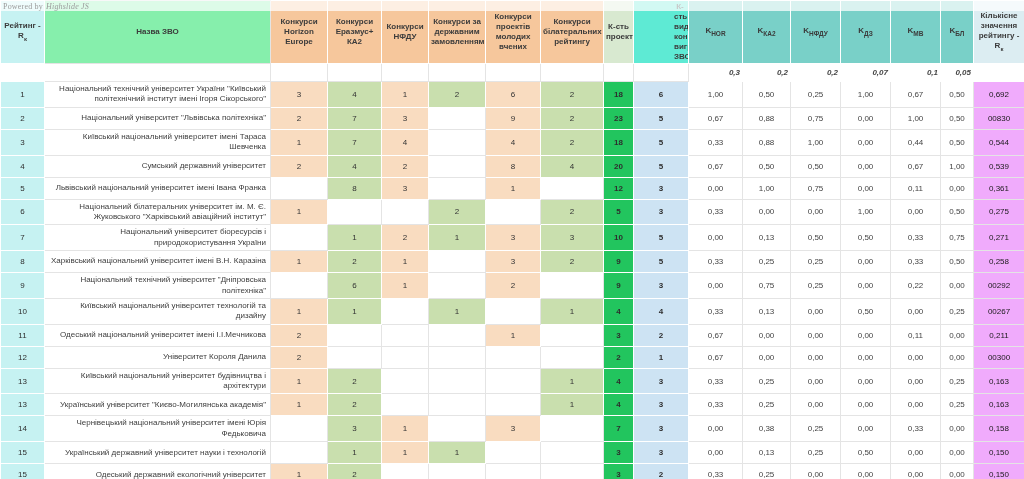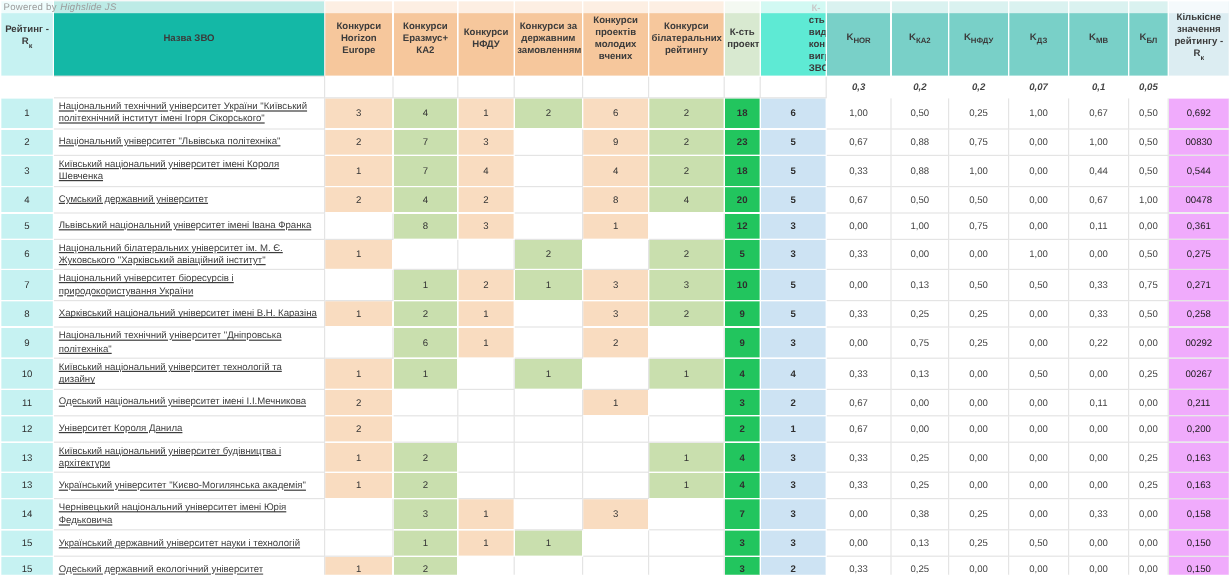--- a/index.html
+++ b/index.html
@@ -9,53 +9,53 @@
   }
   *{box-sizing:border-box;}
   table{border-collapse:collapse;table-layout:fixed;width:1024px;}
   th,td{border:1px solid #e4e4e4;overflow:hidden;padding:1px 2px;vertical-align:middle;}
   
   .header-row th{
     height:58px;font-size:8px;font-weight:bold;color:#3b3b3b;
     text-align:center;line-height:1.25;
   }
   .h-rank{background:#c6f2f2;border-color:#fff;}
-  .h-name{background:#14b8a6;}
+  .h-name{background:#86efac;}
   .h-contest{background:#f6c79c;border-color:#fff;}
   .h-projects{background:#d8e9d0;border-color:#fff;}
   .h-types{background:#5eead4;border-color:#fff;padding-left:40px;}
   .h-k{background:#79d0c8;border-color:#fff;font-size:11px;color:#1e2a2a;}
   .h-k sub{font-size:6.5px;font-weight:bold;}
   .h-rating{background:#dcedf2;border-color:#fff;font-weight:normal;color:#555;}
   .hdr-sub{font-size:6px;}
   
   .weights-row th{
     height:18px;font-size:8px;font-style:italic;font-weight:bold;color:#444;
-    text-align:center;background:#fff;
+    text-align:right;background:#fff;
   }
   .w-rank{background:#c6f2f2;border-color:#fff;}
   .w-k{background:#e8f5f3;border-color:#fff;}
   .w-rating{background:#e0eff4;border-color:#fff;}
   
   td{height:22px;font-size:8px;color:#333;}
   .rank-cell{background:#c6f2f2;border-color:#fff;text-align:center;color:#2f2f2f;}
-  .name-cell{text-align:left;padding:2px 4px;line-height:1.3;color:#3d3d3d;background:#fff;text-decoration:underline;}
+  .name-cell{text-align:right;padding:2px 4px;line-height:1.3;color:#3d3d3d;background:#fff;}
   .num{text-align:center;}
   .c-peach{background:#f9dcc0;border-color:#fff;}
   .c-green{background:#c9dfae;border-color:#fff;}
   .projects-cell{background:#22c55e;border-color:#fff;font-weight:bold;color:#2e2e2e;}
   .types-cell{background:#cde3f3;border-color:#fff;font-weight:bold;color:#2e2e2e;}
   .k-cell{background:#fff;color:#444;}
   .rating-cell{background:#f0abfc;font-weight:normal;color:#1a1a1a;}
   
   .watermark-bar{
     position:absolute;top:0;left:0;width:100%;height:11px;z-index:5;
     background:rgba(255,255,255,0.72);
-    display:flex;align-items:center;padding-left:3px;
-    font-size:8px;color:#9b9b9b;letter-spacing:.2px;
+    display:flex;align-items:flex-end;padding-left:3px;
+    font-size:8px;color:#9b9b9b;letter-spacing:.2px;font-family:Liberation Serif, serif;
   }
   .watermark-bar .brand{font-style:italic;margin-left:3px;}
 </style>
 </head>
 <body>
 
 <div class="watermark-bar">
   <span>Powered by</span>
   <span class="brand">Highslide JS</span>
 </div>
@@ -158,21 +158,21 @@
     <td class="num k-cell">0,67</td>
     <td class="num k-cell">0,88</td>
     <td class="num k-cell">0,75</td>
     <td class="num k-cell">0,00</td>
     <td class="num k-cell">1,00</td>
     <td class="num k-cell">0,50</td>
     <td class="num rating-cell">00830</td>
   </tr>
       <tr>
     <td class="rank-cell">3</td>
-    <td class="name-cell">Київський національний університет імені Короля Шевченка</td>
+    <td class="name-cell">Київський національний університет імені Тараса Шевченка</td>
     <td class="num c-peach">1</td>
     <td class="num c-green">7</td>
     <td class="num c-peach">4</td>
     <td class="num"></td>
     <td class="num c-peach">4</td>
     <td class="num c-green">2</td>
     <td class="num projects-cell">18</td>
     <td class="num types-cell">5</td>
     <td class="num k-cell">0,33</td>
     <td class="num k-cell">0,88</td>
@@ -192,21 +192,21 @@
     <td class="num c-peach">8</td>
     <td class="num c-green">4</td>
     <td class="num projects-cell">20</td>
     <td class="num types-cell">5</td>
     <td class="num k-cell">0,67</td>
     <td class="num k-cell">0,50</td>
     <td class="num k-cell">0,50</td>
     <td class="num k-cell">0,00</td>
     <td class="num k-cell">0,67</td>
     <td class="num k-cell">1,00</td>
-    <td class="num rating-cell">00478</td>
+    <td class="num rating-cell">0,539</td>
   </tr>
       <tr>
     <td class="rank-cell">5</td>
     <td class="name-cell">Львівський національний університет імені Івана Франка</td>
     <td class="num"></td>
     <td class="num c-green">8</td>
     <td class="num c-peach">3</td>
     <td class="num"></td>
     <td class="num c-peach">1</td>
     <td class="num"></td>
@@ -344,21 +344,21 @@
     <td class="num"></td>
     <td class="num"></td>
     <td class="num projects-cell">2</td>
     <td class="num types-cell">1</td>
     <td class="num k-cell">0,67</td>
     <td class="num k-cell">0,00</td>
     <td class="num k-cell">0,00</td>
     <td class="num k-cell">0,00</td>
     <td class="num k-cell">0,00</td>
     <td class="num k-cell">0,00</td>
-    <td class="num rating-cell">0,200</td>
+    <td class="num rating-cell">00300</td>
   </tr>
       <tr>
     <td class="rank-cell">13</td>
     <td class="name-cell">Київський національний університет будівництва і архітектури</td>
     <td class="num c-peach">1</td>
     <td class="num c-green">2</td>
     <td class="num"></td>
     <td class="num"></td>
     <td class="num"></td>
     <td class="num c-green">1</td>

